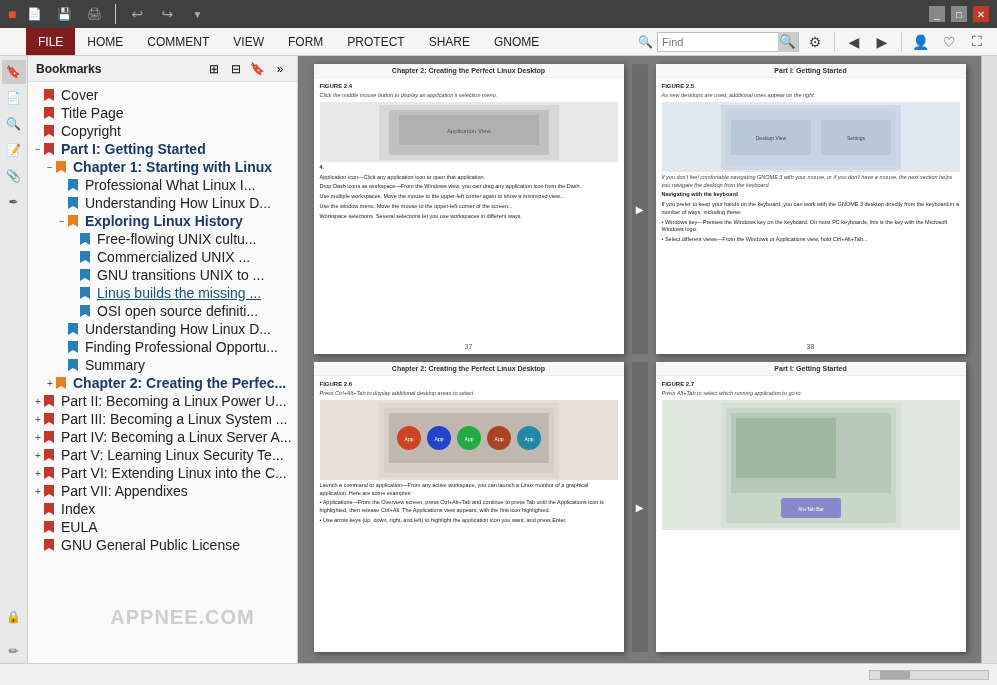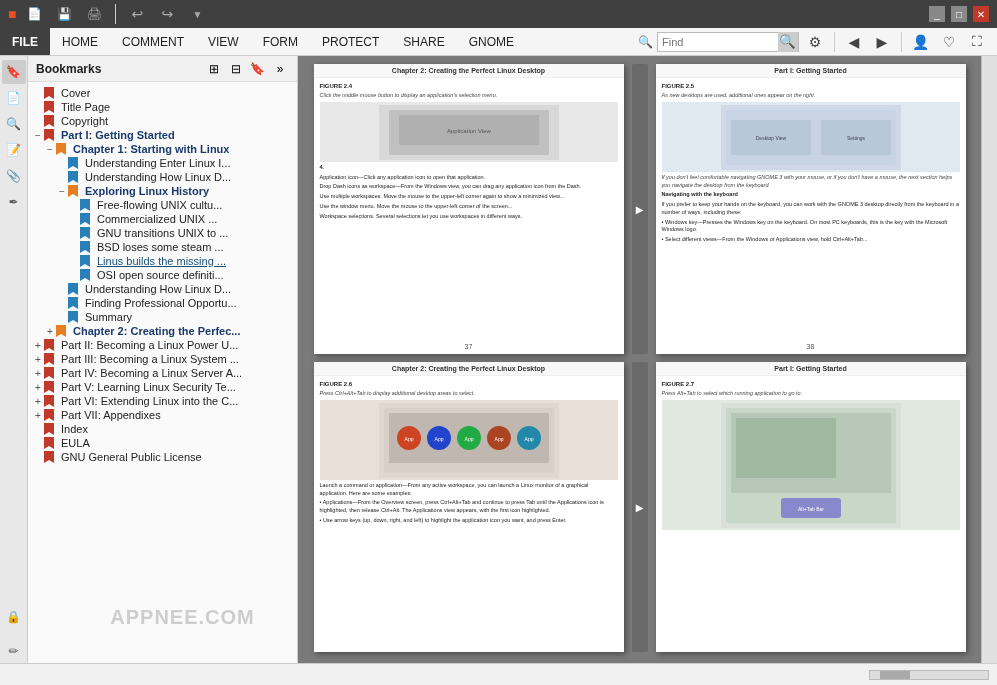--- a/index.html
+++ b/index.html
@@ -31,21 +31,21 @@
       flex-shrink: 0;
     }
     .menu-item {
       padding: 4px 12px;
       cursor: pointer;
       font-size: 12px;
       height: 100%;
       display: flex;
       align-items: center;
     }
-    .menu-item.active { background: #404040; color: #fff; font-weight: bold; }
+    .menu-item.active { background: #7f1d1d; color: #fff; font-weight: normal; margin-left: 26px; }
     #menubar-right { margin-left: auto; display: flex; align-items: center; gap: 4px; padding-right: 8px; }
     .search-box { display: flex; align-items: center; background: #fff; border: 1px solid #bbb; height: 20px; }
     .search-box input { border: none; outline: none; font-size: 11px; padding: 0 4px; width: 120px; }
     .search-btn { background: #ccc; border: none; width: 20px; height: 20px; cursor: pointer; display: flex; align-items: center; justify-content: center; }
     .tb-btn {
       width: 24px; height: 24px;
       background: none; border: none;
       cursor: pointer;
       display: flex; align-items: center; justify-content: center;
       font-size: 14px;
@@ -114,21 +114,21 @@
       white-space: nowrap;
       overflow: hidden;
     }
     .bm-indent { display: inline-block; }
     .bm-toggle { width: 12px; display: inline-flex; align-items: center; justify-content: center; font-size: 10px; cursor: pointer; color: #555; }
     .bm-icon { width: 14px; height: 12px; display: inline-block; margin-right: 3px; flex-shrink: 0; }
     .bm-bookmark { width: 10px; height: 12px; background: #4a6fa5; clip-path: polygon(0 0, 100% 0, 100% 100%, 50% 75%, 0 100%); display: inline-block; }
     .bm-bookmark.red { background: #c0392b; }
     .bm-bookmark.orange { background: #e67e22; }
     .bm-bookmark.blue { background: #2980b9; }
-    .bm-label { font-size: 11px; overflow: hidden; text-overflow: ellipsis; }
+    .bm-label { font-size: 14px; overflow: hidden; text-overflow: ellipsis; }
     .bm-label.bold { font-weight: bold; color: #1a3a6b; }
     .bm-label.link { color: #1a5276; text-decoration: underline; }
 
     
     #pdf-area {
       flex: 1;
       background: #7a7a7a;
       overflow: auto;
       display: flex;
       flex-direction: column;
@@ -353,21 +353,21 @@
         <span class="bm-indent" style="width:16px;"></span>
         <span class="bm-toggle">−</span>
         <span class="bm-icon"><span class="bm-bookmark orange"></span></span>
         <span class="bm-label bold">Chapter 1: Starting with Linux</span>
       </div>
 
       <div class="bm-item">
         <span class="bm-indent" style="width:28px;"></span>
         <span class="bm-toggle"></span>
         <span class="bm-icon"><span class="bm-bookmark blue"></span></span>
-        <span class="bm-label">Understanding Enter Linux I...</span>
+        <span class="bm-label">Professional What Linux I...</span>
       </div>
 
       <div class="bm-item">
         <span class="bm-indent" style="width:28px;"></span>
         <span class="bm-toggle"></span>
         <span class="bm-icon"><span class="bm-bookmark blue"></span></span>
         <span class="bm-label">Understanding How Linux D...</span>
       </div>
 
       <div class="bm-item">
@@ -391,26 +391,20 @@
         <span class="bm-label">Commercialized UNIX ...</span>
       </div>
 
       <div class="bm-item">
         <span class="bm-indent" style="width:40px;"></span>
         <span class="bm-toggle"></span>
         <span class="bm-icon"><span class="bm-bookmark blue"></span></span>
         <span class="bm-label">GNU transitions UNIX to ...</span>
       </div>
 
-      <div class="bm-item">
-        <span class="bm-indent" style="width:40px;"></span>
-        <span class="bm-toggle"></span>
-        <span class="bm-icon"><span class="bm-bookmark blue"></span></span>
-        <span class="bm-label">BSD loses some steam ...</span>
-      </div>
 
       <div class="bm-item">
         <span class="bm-indent" style="width:40px;"></span>
         <span class="bm-toggle"></span>
         <span class="bm-icon"><span class="bm-bookmark blue"></span></span>
         <span class="bm-label link">Linus builds the missing ...</span>
       </div>
 
       <div class="bm-item">
         <span class="bm-indent" style="width:40px;"></span>

